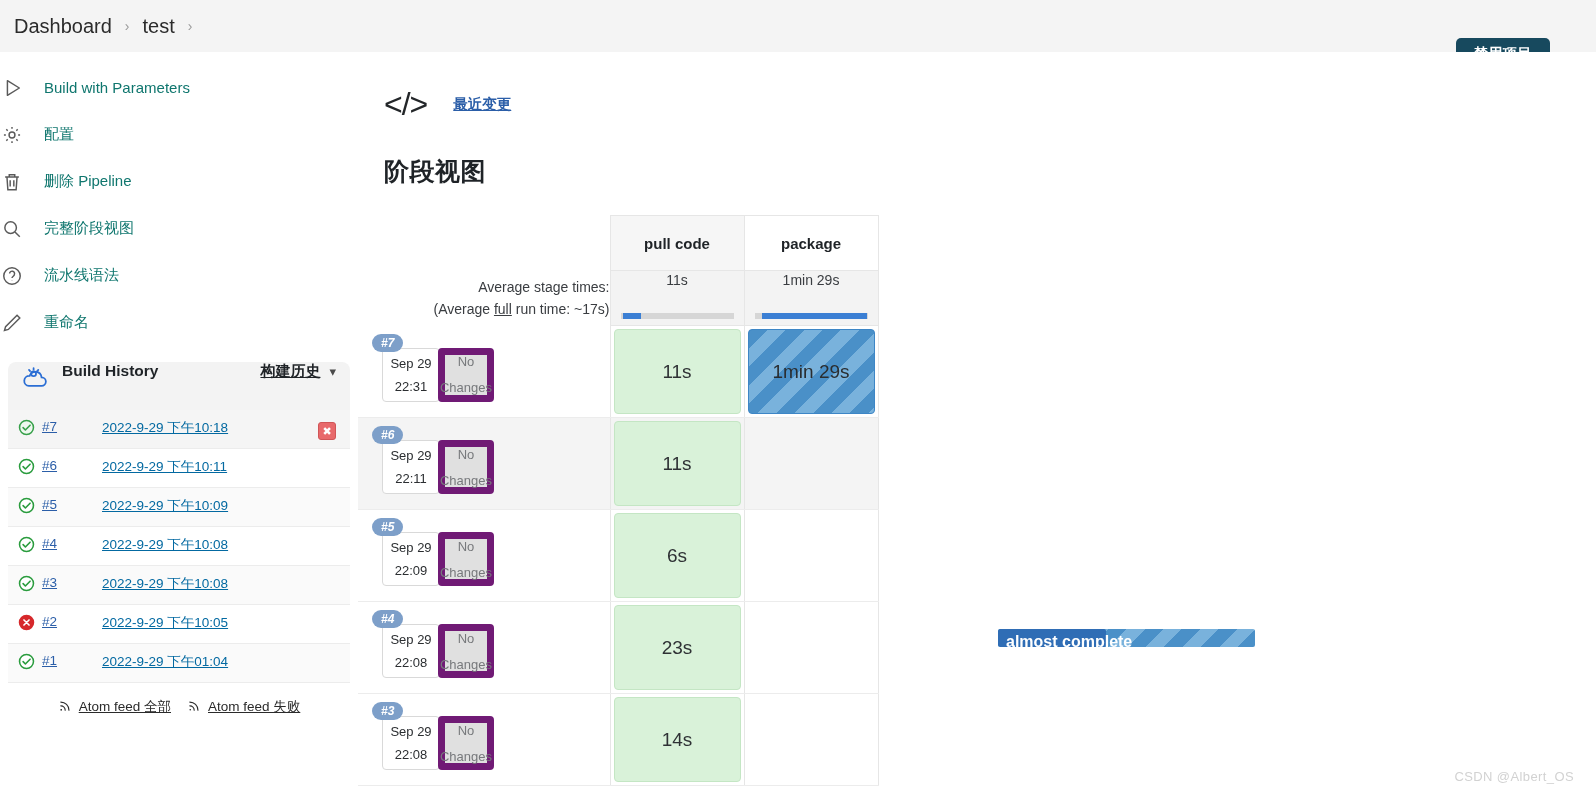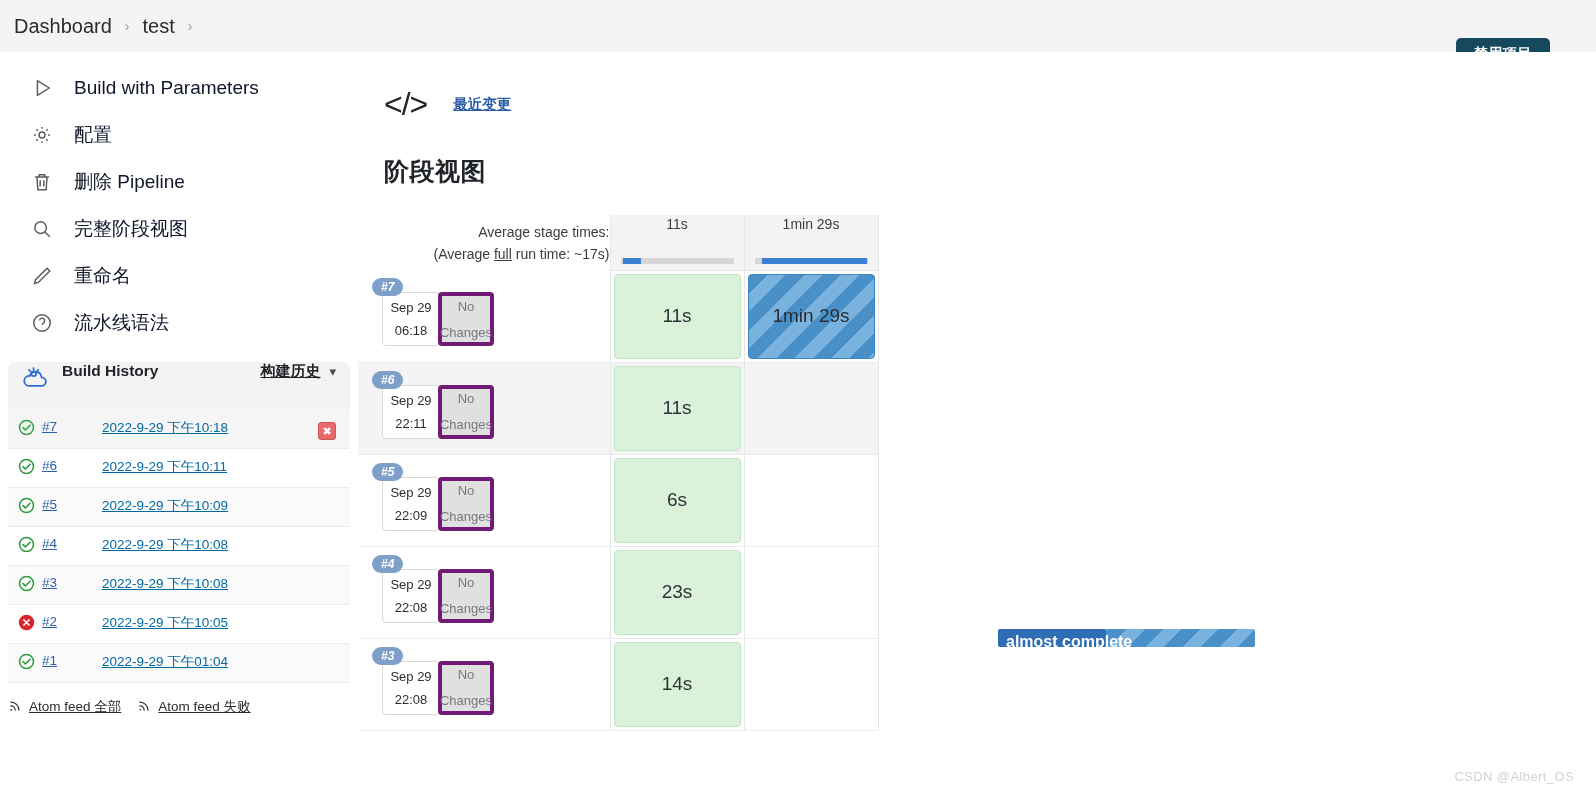--- a/index.html
+++ b/index.html
@@ -25,21 +25,21 @@
     background: #17495e; color: #ffffff; border: none; border-radius: 5px;
     padding: 7px 18px; font-size: 14px; font-weight: 600; cursor: pointer;
     letter-spacing: .5px; white-space: nowrap;
   }
 
   
   .sidebar { position: absolute; left: 0; top: 52px; width: 358px; height: 742px; background: #fff; }
   .side-menu { padding-top: 12px; }
   .side-item {
     display: flex; align-items: center; gap: 20px; height: 47px;
-    padding-left: 30px; cursor: pointer; color: #0f172a; font-size: 19px;
+    cursor: pointer; color: #0f766e; font-size: 15px;
   }
   .side-item .ico { width: 24px; height: 24px; flex: 0 0 24px; display: flex; align-items: center; justify-content: center; color: #5a5a5a; }
   .side-item .ico svg { width: 22px; height: 22px; stroke: #5a5a5a; fill: none; stroke-width: 1.6; }
 
   
   .bh-card { margin: 16px 8px 0 8px; border-radius: 8px; overflow: hidden; }
   .bh-head {
     background: #f3f3f3; display: flex; align-items: flex-start; height: 48px;
     padding: 0 14px 0 12px; gap: 12px;
   }
@@ -72,21 +72,21 @@
   .bh-date { flex: 1; }
   .bh-date a { font-size: 13.5px; color: #0369a1; text-decoration: underline; cursor: pointer; }
   .bh-prog { width: 110px; height: 9px; background: #c7c7c7; margin-top: 4px; }
   .bh-prog > i { display: block; height: 100%; background: #2f62b0; }
   .bh-stop {
     position: absolute; right: 14px; top: 12px; width: 18px; height: 18px;
     background: #e8696b; border-radius: 3px; color: #fff; font-size: 11px;
     display: flex; align-items: center; justify-content: center; cursor: pointer;
     border: 1px solid #d05557;
   }
-  .feeds { display: flex; gap: 16px; padding: 15px 0 10px 0; background:#fff; }
+  .feeds { display: flex; justify-content: center; gap: 16px; padding: 15px 0 10px 0; background:#fff; }
   .feed { display: flex; align-items: center; gap: 6px; font-size: 13.5px; color: #2b2b2b; cursor: pointer; }
   .feed .ftxt { text-decoration: underline; }
 
   
   .main { position: absolute; left: 358px; top: 52px; width: 1238px; height: 742px; background: #fff; }
   .code-row { display: flex; align-items: center; gap: 26px; padding: 34px 0 0 26px; }
   .code-glyph { font-size: 32px; font-weight: 300; color: #232629; letter-spacing: -1px; font-family: "Liberation Sans", sans-serif; }
   .recent-link { font-size: 14.5px; color: #2b5ea8; text-decoration: underline; font-weight: 700; cursor: pointer; }
   .section-title { font-size: 25px; font-weight: 700; color: #1f2327; padding: 32px 0 0 26px; letter-spacing: .5px; }
 
@@ -130,21 +130,21 @@
     padding: 2px 9px; border-radius: 10px; z-index: 3;
   }
   .run-boxes { position: absolute; left: 24px; top: 22px; display: flex; z-index: 2; }
   .rb-date {
     background: #fff; border: 1px solid #d9d9d9; border-radius: 4px;
     width: 58px; height: 54px; display: flex; flex-direction: column;
     align-items: center; justify-content: center; gap: 8px;
     font-size: 13px; color: #2b2e31;
   }
   .rb-changes {
-    background: #e0e0e0; border: 4px solid #701a75; border-radius: 4px;
+    background: #e0e0e0; border: 7px solid #701a75; border-radius: 4px;
     width: 56px; height: 54px; display: flex; flex-direction: column;
     align-items: center; justify-content: center; gap: 11px;
     font-size: 13px; color: #77797c; margin-left: -2px;
   }
   .stage-cell {
     height: 92px; vertical-align: middle; text-align: center;
     border-left: 1px solid #e6e6e6; position: relative;
   }
   .stage-cell.last { border-right: 1px solid #e6e6e6; }
   .stage-cell.empty-shaded { background: #f1f1f1; }
@@ -237,34 +237,34 @@
               <circle cx="10.5" cy="10.5" r="6.3"></circle>
               <path d="M15.2 15.2L20.5 20.5"></path>
             </svg>
         </span>
         <span>完整阶段视图</span>
       </div>
 
       <div class="side-item">
         <span class="ico">
           <svg viewBox="0 0 24 24">
-              <path d="M17.5 3.5l3 3L8 19l-4.2 1.2L5 16z"></path>
+              <circle cx="12" cy="12" r="9"></circle>
+              <path d="M9.4 9.4a2.7 2.7 0 115.2 1c0 1.7-2.6 2-2.6 3.8M12 17.3v.1"></path>
             </svg>
         </span>
-        <span>重命名</span>
+        <span>流水线语法</span>
       </div>
 
       <div class="side-item">
         <span class="ico">
           <svg viewBox="0 0 24 24">
-              <circle cx="12" cy="12" r="9"></circle>
-              <path d="M9.4 9.4a2.7 2.7 0 115.2 1c0 1.7-2.6 2-2.6 3.8M12 17.3v.1"></path>
+              <path d="M17.5 3.5l3 3L8 19l-4.2 1.2L5 16z"></path>
             </svg>
         </span>
-        <span>流水线语法</span>
+        <span>重命名</span>
       </div>
     </div>
 
     <div class="bh-card">
       <div class="bh-head">
         <span class="cloud">
           <svg viewBox="0 0 32 32" width="30" height="30" fill="none" stroke="#2b6ed4" stroke-width="1.9" stroke-linecap="round">
             <path d="M9.5 25.5h13.5a4.6 4.6 0 000-9.2 6.6 6.6 0 00-12.8-1.4 4.8 4.8 0 00-.7 10.6z"></path>
             <circle cx="14.5" cy="12.5" r="2.6"></circle>
             <path d="M14.5 6.6v1.6M9.6 8.5l1.1 1.1M19.5 8.5l-1.1 1.1"></path>
@@ -409,20 +409,25 @@
 
     <div class="stage-view">
       <table class="sv-table">
         <colgroup>
           <col class="col-label">
             <col class="col-stage">
             <col class="col-stage">
         </colgroup>
 
         <tbody>
+            <tr>
+          <td class="hdr-blank"></td>
+          <th class="hdr-stage shaded">pull code</th>
+          <th class="hdr-stage last">package</th>
+        </tr>
 
         <tr>
           <td class="avg-label">
             <div>Average stage times:</div>
             <div><span>(Average </span><u>full</u><span> run time: ~17s)</span></div>
           </td>
           <td class="avg-cell shaded">
             <span class="avg-time">11s</span>
             <span class="avgbar">
                   <i style="left:2%;width:16%"></i>
@@ -435,21 +440,21 @@
                 </span>
           </td>
         </tr>
 
         <tr class="run-row">
           <td class="run-label">
             <span class="run-badge">#7</span>
             <span class="run-boxes">
               <span class="rb-date">
                 <span>Sep 29</span>
-                <span>06:18</span>
+                <span>22:31</span>
               </span>
               <span class="rb-changes">
                 <span>No</span>
                 <span>Changes</span>
               </span>
             </span>
           </td>
           <td class="stage-cell">
             <span class="cell-inner success">11s</span>
           </td>

